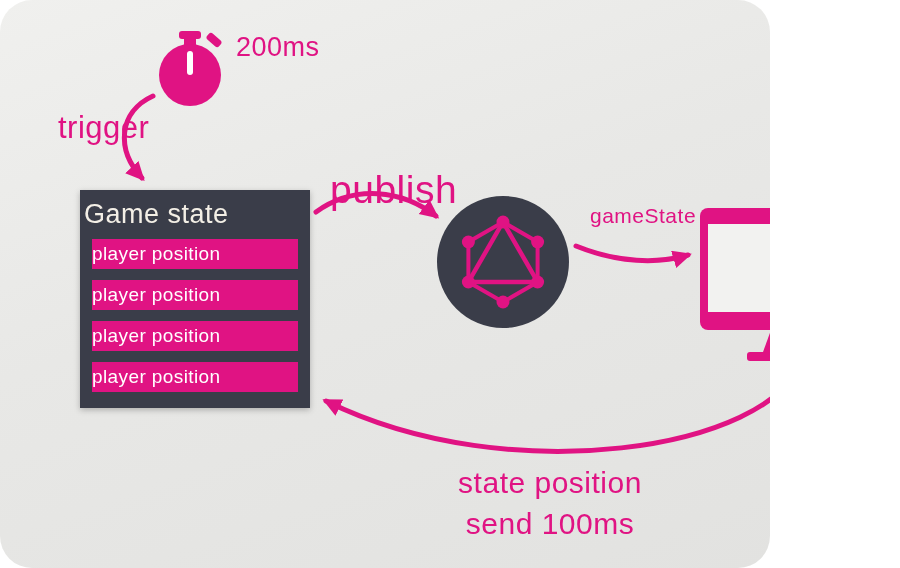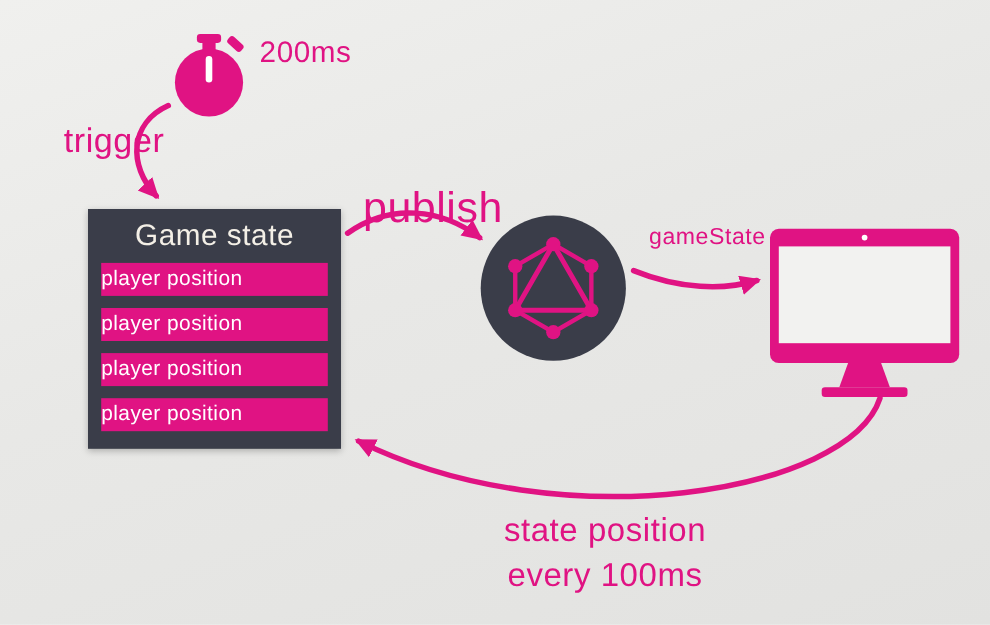--- a/index.html
+++ b/index.html
@@ -3,24 +3,25 @@
 <meta charset="utf-8">
 <style>
   html,body{margin:0;padding:0;}
   :root{
     --accent:#e01383;
     --dark:#3a3d49;
     --background:#e9e9e9;
   }
   .stage{
     position:relative;
-    width:900px;height:568px;
+    width:770px;height:568px;
     overflow:hidden;
     background:linear-gradient(160deg,#f0f0ee 0%,#e8e8e6 45%,#e2e2e0 100%);
     font-family:"Liberation Sans","DejaVu Sans",sans-serif;
+    border-radius:32px;
   }
   .lbl{
     position:absolute;
     color:var(--accent);
     font-weight:300;
     letter-spacing:.5px;
     white-space:nowrap;
   }
   .lbl-200ms{left:236px;top:32px;font-size:27px;}
   .lbl-trigger{left:18px;top:110px;font-size:31px;margin-left:40px;}
@@ -28,22 +29,22 @@
   .lbl-gamestate{left:590px;top:204px;font-size:21px;}
   .lbl-send{left:380px;top:462px;width:340px;text-align:center;font-size:30px;line-height:41px;}
 
   .gsbox{
     position:absolute;left:80px;top:190px;width:230px;height:218px;
     background:var(--dark);
     box-shadow:0 2px 6px rgba(0,0,0,.25);
     box-sizing:border-box;
   }
   .gsbox .title{
-    text-align:center;color:#f3efe6;font-size:27px;font-weight:300;
-    padding:9px 16px 9px;letter-spacing:.5px;
+    color:#f3efe6;font-size:27px;font-weight:300;
+    padding:9px 4px 9px;letter-spacing:.5px;
   }
   .gsbox .rows{display:flex;flex-direction:column;gap:11px;padding:0 12px;}
   .gsbox .row{
     background:var(--accent);color:#ffffff;height:30px;line-height:30px;
     text-align:left;font-size:19px;font-weight:300;letter-spacing:.4px;
   }
 
   svg{position:absolute;}
   .overlay{left:0;top:0;pointer-events:none;}
   .fill-accent{fill:var(--accent);}
@@ -65,21 +66,21 @@
     <circle class="fill-accent" cx="40" cy="47" r="31"></circle>
     <line x1="40" y1="26" x2="40" y2="44" stroke="#ffffff" stroke-width="6" stroke-linecap="round"></line>
   </svg>
 
   <div class="lbl lbl-200ms">200ms</div>
   <div class="lbl lbl-trigger">trigger</div>
   <div class="lbl lbl-publish">publish</div>
   <div class="lbl lbl-gamestate">gameState</div>
   <div class="lbl lbl-send">
     <div>state position</div>
-    <div>every 100ms</div>
+    <div>send 100ms</div>
   </div>
 
   <div class="gsbox">
     <div class="title">Game state</div>
     <div class="rows">
       <div class="row">player position</div>
       <div class="row">player position</div>
       <div class="row">player position</div>
       <div class="row">player position</div>
     </div>

